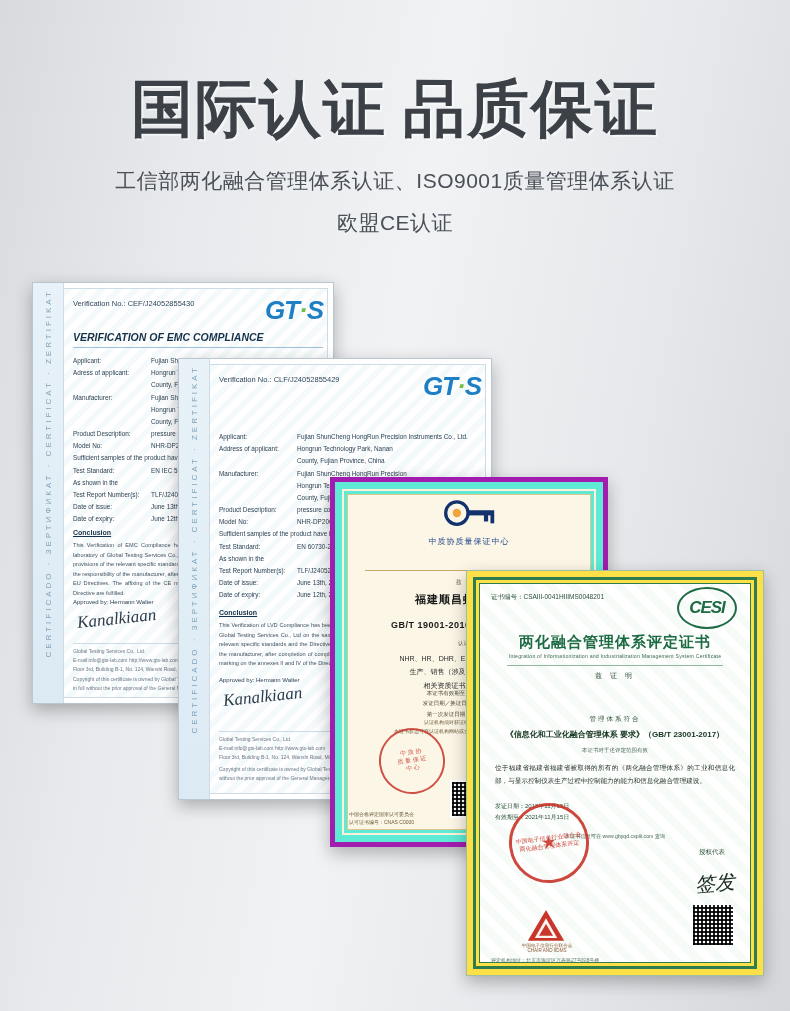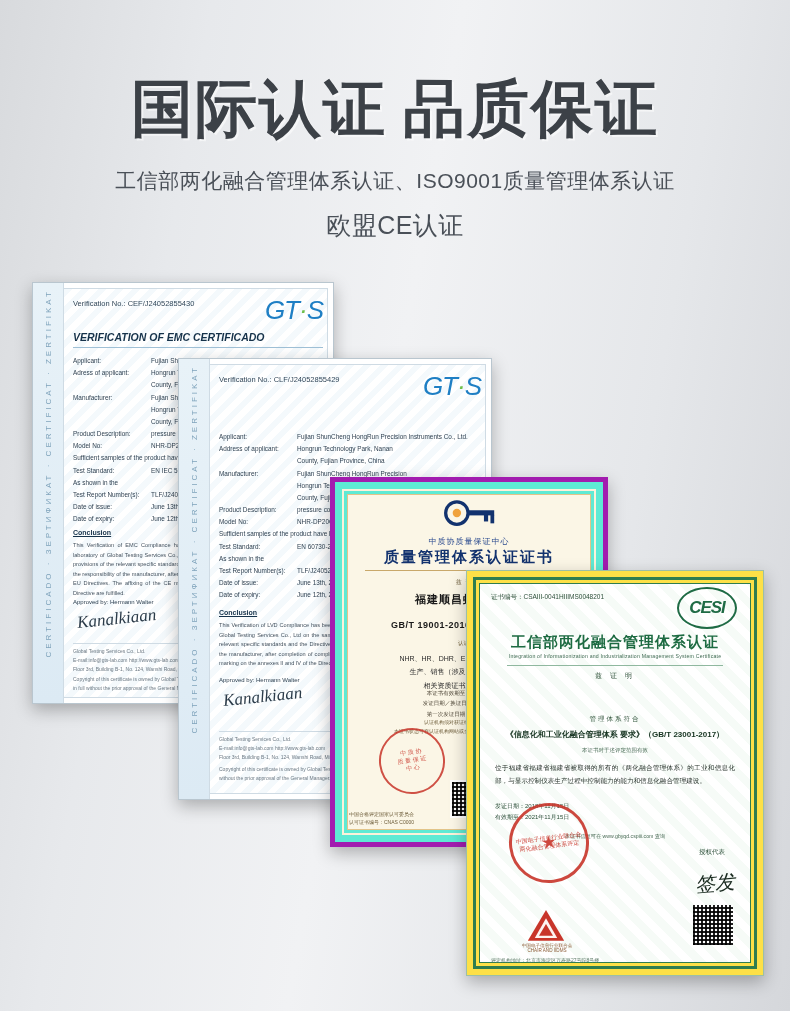--- a/index.html
+++ b/index.html
@@ -27,21 +27,21 @@
   .subline{
     text-align:center;
     margin-top:26px;
     font-size:21px;
     color:#4a5058;
     letter-spacing:.5px;
   }
   .subline2{
     text-align:center;
     margin-top:14px;
-    font-size:25px;
+    font-size:21px;
     color:#4a5058;
     letter-spacing:.5px;
   }
 
   
   .cert{position:absolute;box-shadow:0 6px 16px rgba(0,0,0,.28);background:#fff;overflow:hidden;}
 
   
   .gts1{left:32px;top:282px;width:300px;height:420px;border:1px solid #b9c6cf;}
   .gts2{left:178px;top:358px;width:312px;height:440px;border:1px solid #b9c6cf;}
@@ -55,21 +55,21 @@
   }
   .gts-sideband span{
     display:block;
     writing-mode:vertical-rl;
     transform:rotate(180deg);
     font-size:8px;color:#7fa3bb;letter-spacing:3px;
     margin:6px auto;white-space:nowrap;
   }
   .gts-logo{
     position:absolute;right:10px;top:12px;
-    font-size:26px;font-weight:normal;font-style:italic;
+    font-size:26px;font-weight:bold;font-style:italic;
     color:#1f7fc4;letter-spacing:-1px;
   }
   .gts-logo .dot{color:#6fbf4a;}
   .gts-verno{position:absolute;left:40px;top:16px;font-size:7.5px;color:#33485a;}
   .gts-title{
     position:absolute;left:40px;top:48px;right:10px;
     font-size:10.5px;font-weight:bold;font-style:italic;color:#16324a;
     border-bottom:1px solid #9fc0d6;padding-bottom:4px;
   }
   .gts-rows{position:absolute;left:40px;top:72px;right:8px;font-size:6.4px;color:#2d3f4f;line-height:1.9;}
@@ -176,21 +176,21 @@
   <div class="cert gts1">
     <div class="gts-inner"></div>
     <div class="gts-sideband">
       <span>CERTIFICADO · ЗЕРТИФИКАТ · CERTIFICAT · ZERTIFIKAT</span>
     </div>
     <div class="gts-verno">
       <span>Verification No.:</span>
       <span>CEF/J24052855430</span>
     </div>
     <div class="gts-logo"><span>GT</span><span class="dot">·</span><span>S</span></div>
-    <div class="gts-title">VERIFICATION OF EMC CERTIFICADO</div>
+    <div class="gts-title">VERIFICATION OF EMC COMPLIANCE</div>
 
     <div class="gts-rows">
       <div class="r">
           <div class="k">Applicant:</div>
           <div class="v">Fujian ShunCheng HongRun Precision Instruments Co., Ltd.</div>
         </div>
       <div class="r">
           <div class="k">Adress of applicant:</div>
           <div class="v">Hongrun Technology Park, Nanan</div>
         </div>
@@ -339,21 +339,20 @@
 
     <svg class="qac-key" viewBox="0 0 120 72">
       <circle cx="34" cy="34" r="24" fill="none" stroke="#12326e" stroke-width="7"></circle>
       <circle cx="34" cy="34" r="9" fill="#f0a23c"></circle>
       <rect x="56" y="28" width="58" height="11" fill="#12326e"></rect>
       <rect x="92" y="38" width="9" height="14" fill="#12326e"></rect>
       <rect x="106" y="38" width="8" height="18" fill="#12326e"></rect>
     </svg>
 
     <div class="qac-org">中质协质量保证中心</div>
-    <div class="qac-title">质量管理体系认证证书</div>
     <div class="qac-rule"></div>
     <div class="qac-cn">兹 证 明</div>
     <div class="qac-company">福建顺昌虹润精密仪</div>
     <div class="qac-std">GB/T 19001-2016 / ISO 9001:2015</div>
     <div class="qac-scope-h">认证范围</div>
     <div class="qac-scope" style="white-space:pre-line">NHR、HR、DHR、EHR系列工业自动化仪表
 生产、销售（涉及资质认可、许可的凭
 相关资质证书或许可证经营）</div>
     <div class="qac-dates" style="white-space:pre-line">本证书有效期至：2028年11月30日
 发证日期／换证日期：2022年11月7日
@@ -373,21 +372,21 @@
 
   <div class="cert cesi">
     <div class="cesi-b1"></div>
     <div class="cesi-b2"></div>
 
     <div class="cesi-no">
       <span>证书编号：</span><span>CSAIII-0041HIIIMS0048201</span>
     </div>
     <div class="cesi-logo">CESI</div>
 
-    <div class="cesi-title">工信部两化融合管理体系认证</div>
+    <div class="cesi-title">两化融合管理体系评定证书</div>
     <div class="cesi-title-en">Integration of Informationization and Industrialization Management System Certificate</div>
     <div class="cesi-rule"></div>
     <div class="cesi-zm">兹 证 明</div>
     <div class="cesi-sys-h">管理体系符合</div>
     <div class="cesi-std">《信息化和工业化融合管理体系 要求》（GB/T 23001-2017）</div>
     <div class="cesi-sub">本证书对于述评定范围有效</div>
     <div class="cesi-body">位于福建省福建省福建省被取得的所有的《两化融合管理体系》的工业和信息化部，与显示控制仪表生产过程中控制能力的能力和信息化融合管理建设。</div>
     <div class="cesi-dates" style="white-space:pre-line">发证日期：2018年11月15日
 有效期至：2021年11月15日</div>
     <div class="cesi-verify">本证书信息可在 www.gbyqd.cspiii.com 查询</div>

